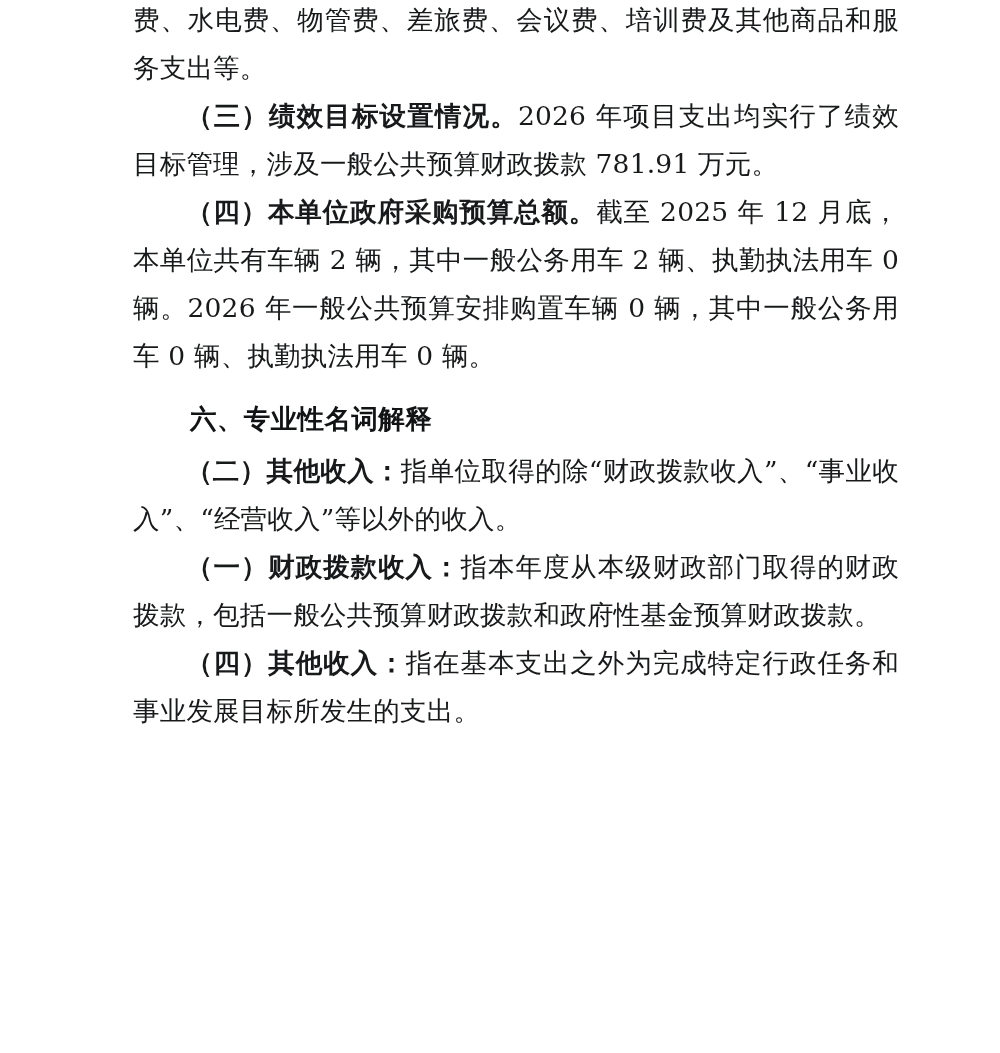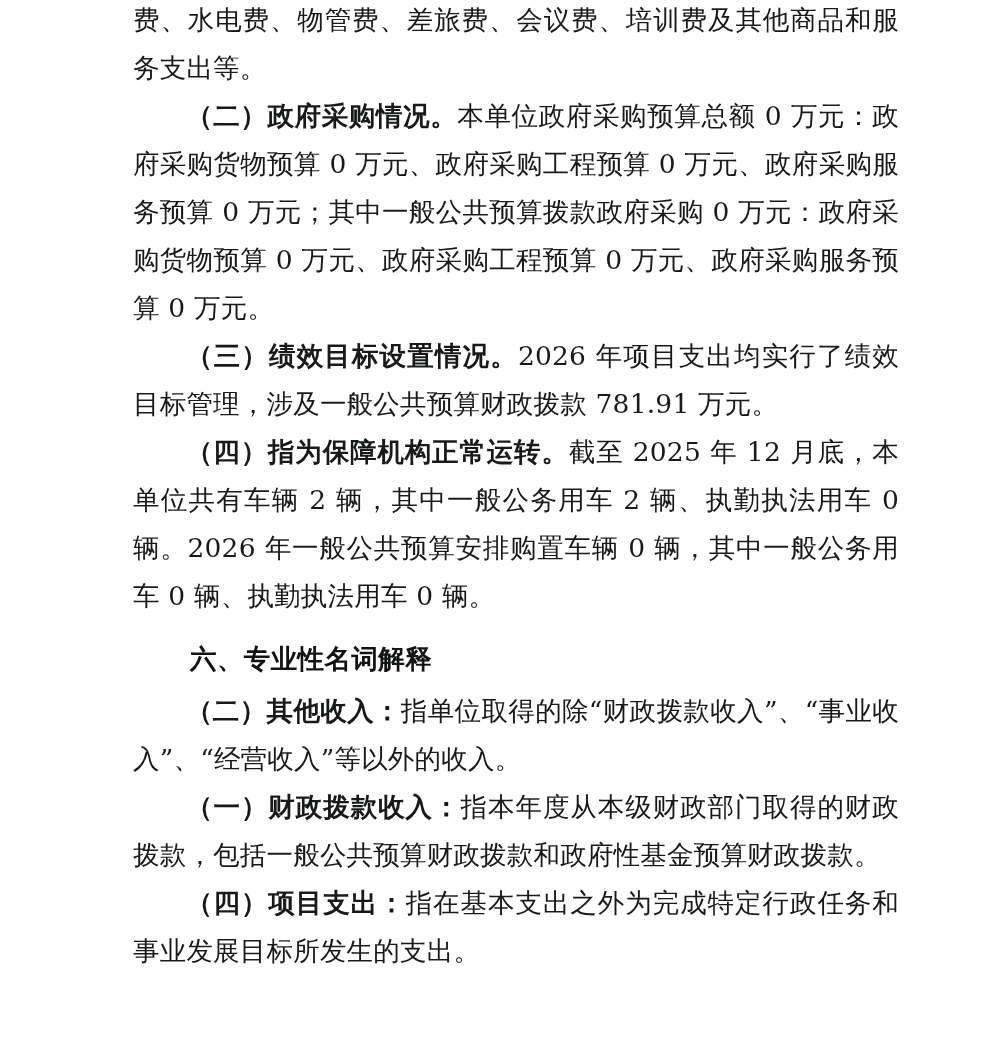--- a/index.html
+++ b/index.html
@@ -58,43 +58,40 @@
 </head>
 <body>
 
 <div class="page">
   <div class="body-text">
 
     <p class="para-cont">
       <span>费、水电费、物管费、差旅费、会议费、培训费及其他商品和服务支出等。</span>
     </p>
 
-    <p class="indent">
-      <span class="bold">（二）政府采购情况。</span><span>本单位政府采购预算总额 0 万元：政府采购货物预算 0 万元、政府采购工程预算 0 万元、政府采购服务预算 0 万元；其中一般公共预算拨款政府采购 0 万元：政府采购货物预算 0 万元、政府采购工程预算 0 万元、政府采购服务预算 0 万元。</span>
-    </p>
 
     <p class="indent">
       <span class="bold">（三）绩效目标设置情况。</span><span>2026 年项目支出均实行了绩效目标管理，涉及一般公共预算财政拨款 781.91 万元。</span>
     </p>
 
     <p class="indent">
-      <span class="bold">（四）指为保障机构正常运转。</span><span>截至 2025 年 12 月底，本单位共有车辆 2 辆，其中一般公务用车 2 辆、执勤执法用车 0 辆。2026 年一般公共预算安排购置车辆 0 辆，其中一般公务用车 0 辆、执勤执法用车 0 辆。</span>
+      <span class="bold">（四）本单位政府采购预算总额。</span><span>截至 2025 年 12 月底，本单位共有车辆 2 辆，其中一般公务用车 2 辆、执勤执法用车 0 辆。2026 年一般公共预算安排购置车辆 0 辆，其中一般公务用车 0 辆、执勤执法用车 0 辆。</span>
     </p>
 
     <div class="block-gap"></div>
 
     <h2 class="section-heading">六、专业性名词解释</h2>
 
     <p class="indent">
       <span class="bold">（二）其他收入：</span><span>指单位取得的除“财政拨款收入”、“事业收入”、“经营收入”等以外的收入。</span>
     </p>
 
     <p class="indent">
       <span class="bold">（一）财政拨款收入：</span><span>指本年度从本级财政部门取得的财政拨款，包括一般公共预算财政拨款和政府性基金预算财政拨款。</span>
     </p>
 
 
     <p class="indent">
-      <span class="bold">（四）项目支出：</span><span>指在基本支出之外为完成特定行政任务和事业发展目标所发生的支出。</span>
+      <span class="bold">（四）其他收入：</span><span>指在基本支出之外为完成特定行政任务和事业发展目标所发生的支出。</span>
     </p>
 
   </div>
 </div>
 
 </body></html>

